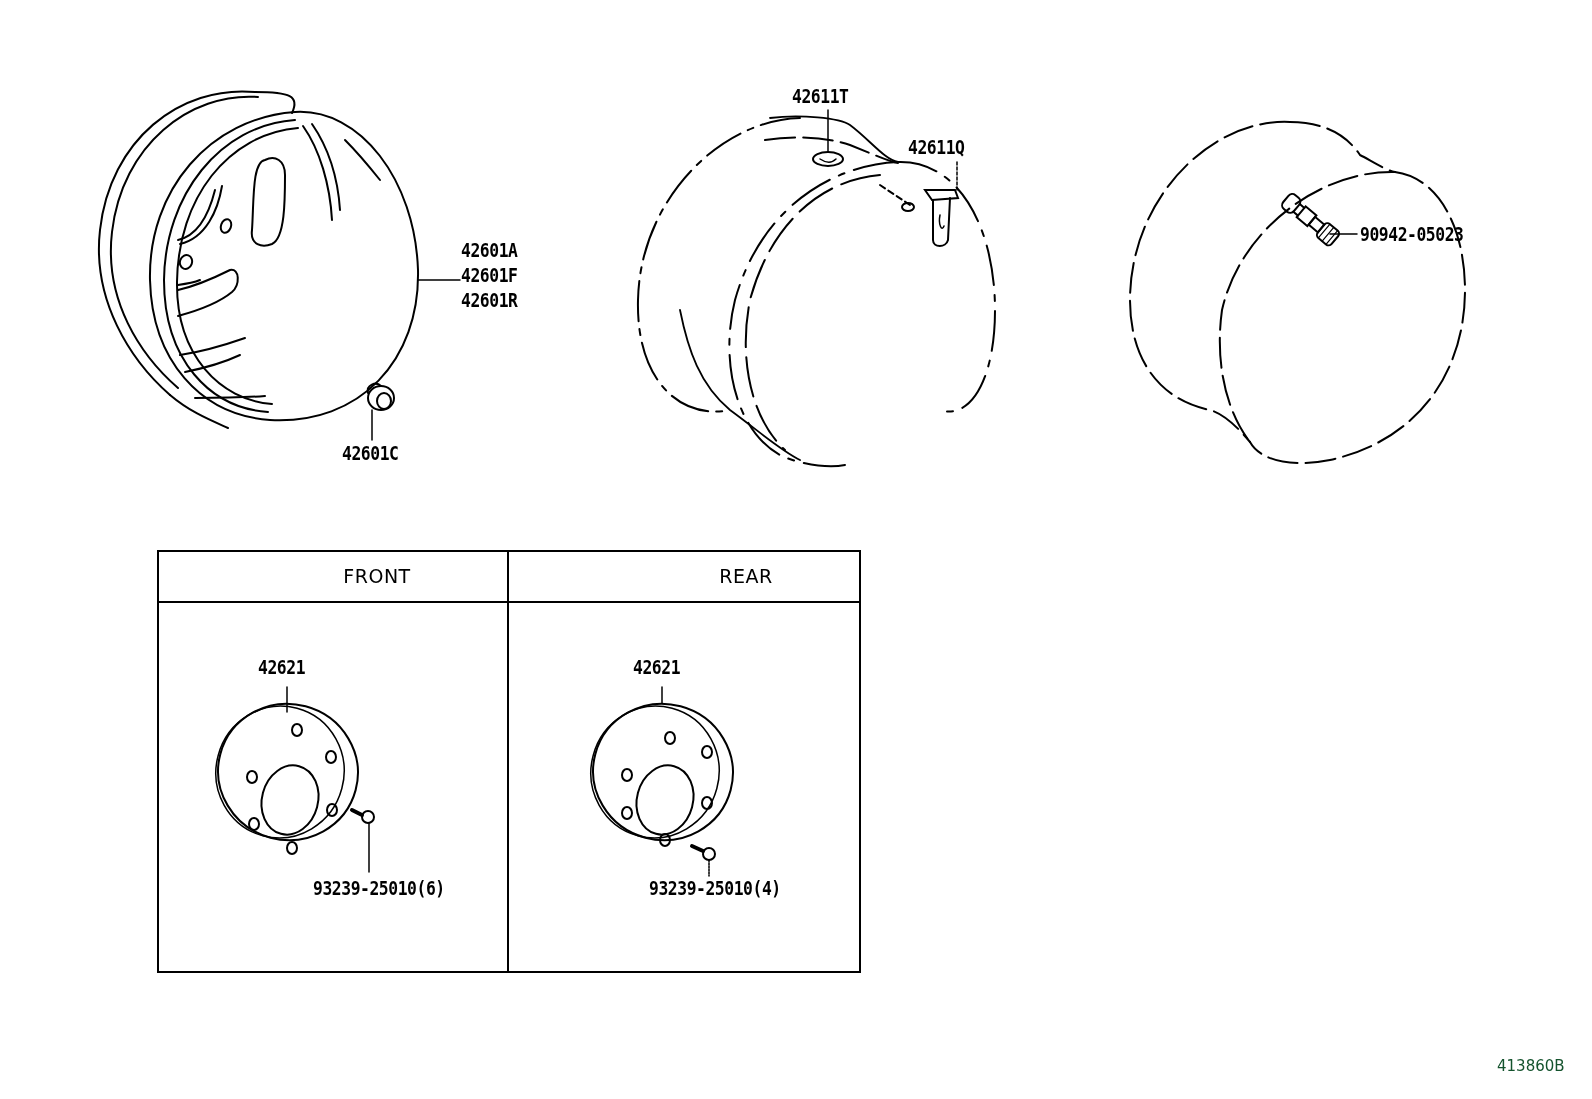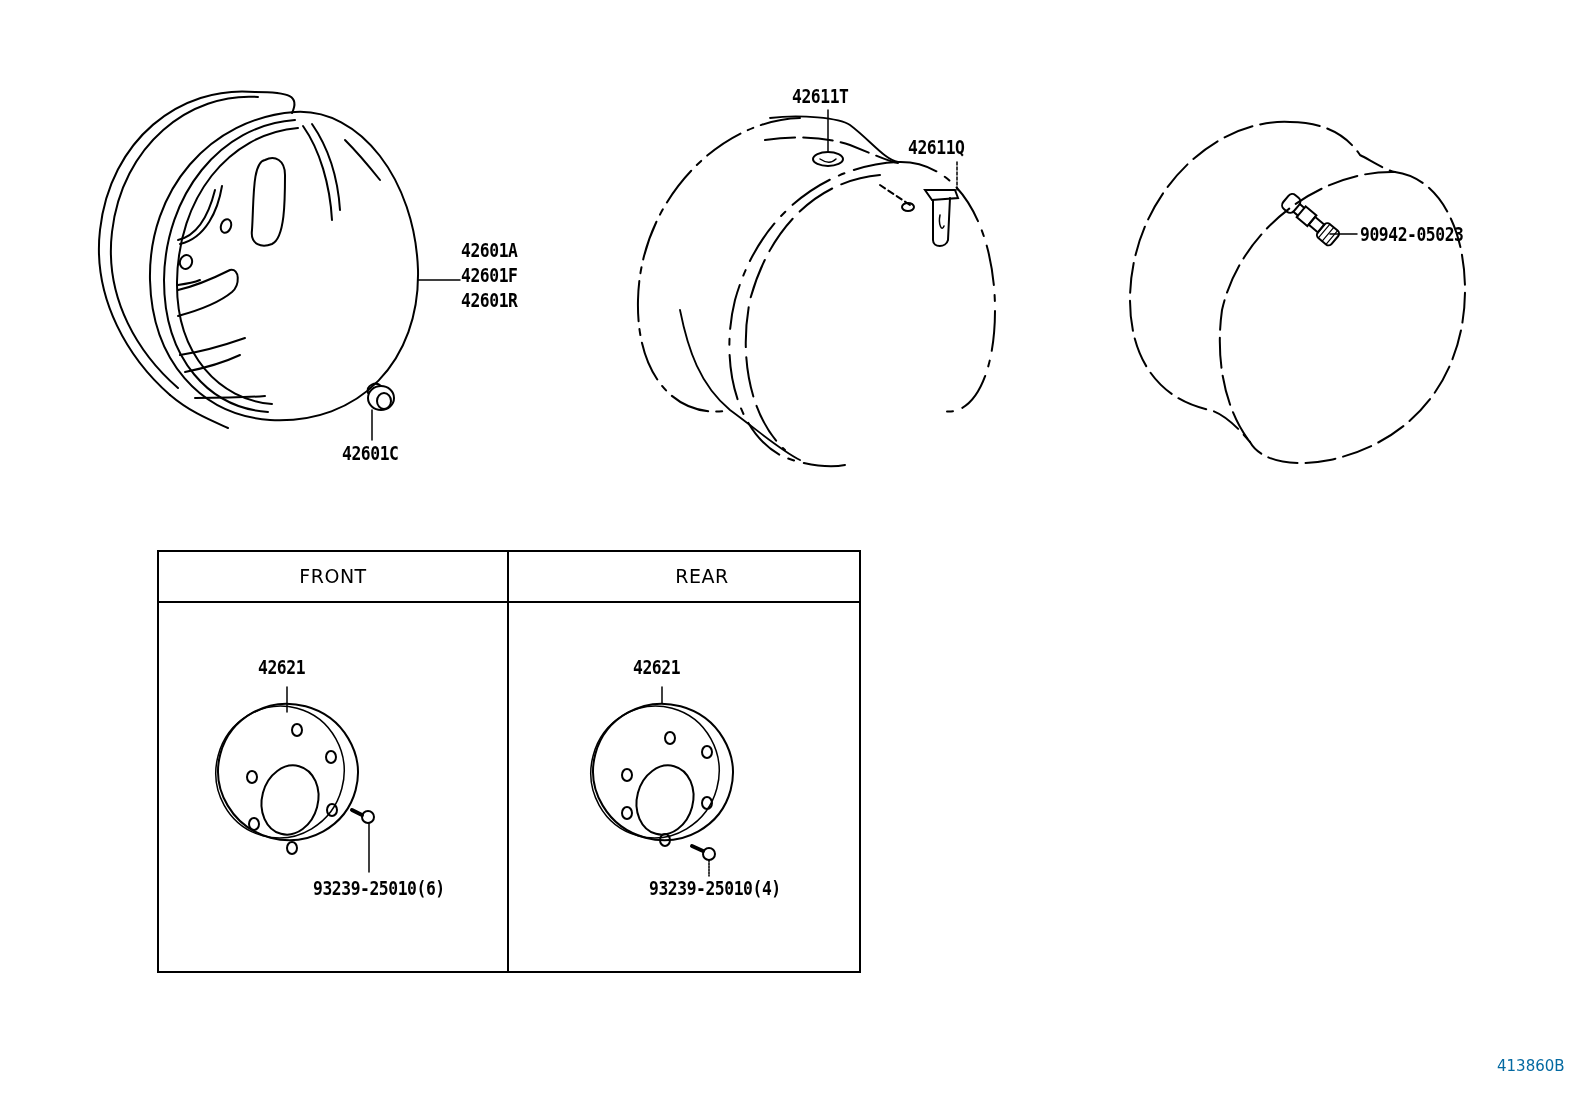--- a/index.html
+++ b/index.html
@@ -1,20 +1,20 @@
 <!DOCTYPE html>
 <html><head>
 <meta charset="utf-8">
 <style>
   html, body { margin:0; padding:0; background:#ffffff; }
   body { width:1592px; height:1099px; position:relative; overflow:hidden; font-family:"DejaVu Sans Mono","Liberation Mono",monospace; }
   #canvas { position:absolute; left:0; top:0; width:1592px; height:1099px; }
   .lbl { position:absolute; font-family:"DejaVu Sans Mono","Liberation Mono",monospace; font-weight:bold; font-size:19px; color:#000; letter-spacing:-0.5px; line-height:20px; white-space:nowrap; transform:scaleX(0.86); transform-origin:left top; }
-  .hdr { position:absolute; font-family:"DejaVu Sans","Liberation Sans",sans-serif; font-size:19px; color:#000; letter-spacing:0.5px; text-align:center; }
-  .ref { position:absolute; font-family:"DejaVu Sans","Liberation Sans",sans-serif; font-size:15px; color:#0369a1;text-align:right; }
+  .hdr { position:absolute; font-family:"DejaVu Sans","Liberation Sans",sans-serif; font-size:19px; color:#000; letter-spacing:0.5px; text-align:center;padding-left:44px; }
+  .ref { position:absolute; font-family:"DejaVu Sans","Liberation Sans",sans-serif; font-size:15px; color:#14532d;text-align:right; }
   .table-box { position:absolute; left:157px; top:550px; width:704px; height:423px; border:2px solid #000; box-sizing:border-box; }
   .table-divider-v { position:absolute; left:507px; top:550px; width:2px; height:423px; background:#000; }
   .table-divider-h { position:absolute; left:157px; top:601px; width:704px; height:2px; background:#000; }
 </style>
 </head>
 <body>
 
 <svg id="canvas" width="1592" height="1099" viewBox="0 0 1592 1099" xmlns="http://www.w3.org/2000/svg" fill="none" stroke="#000" stroke-width="2" stroke-linecap="round">
 
   <g>

